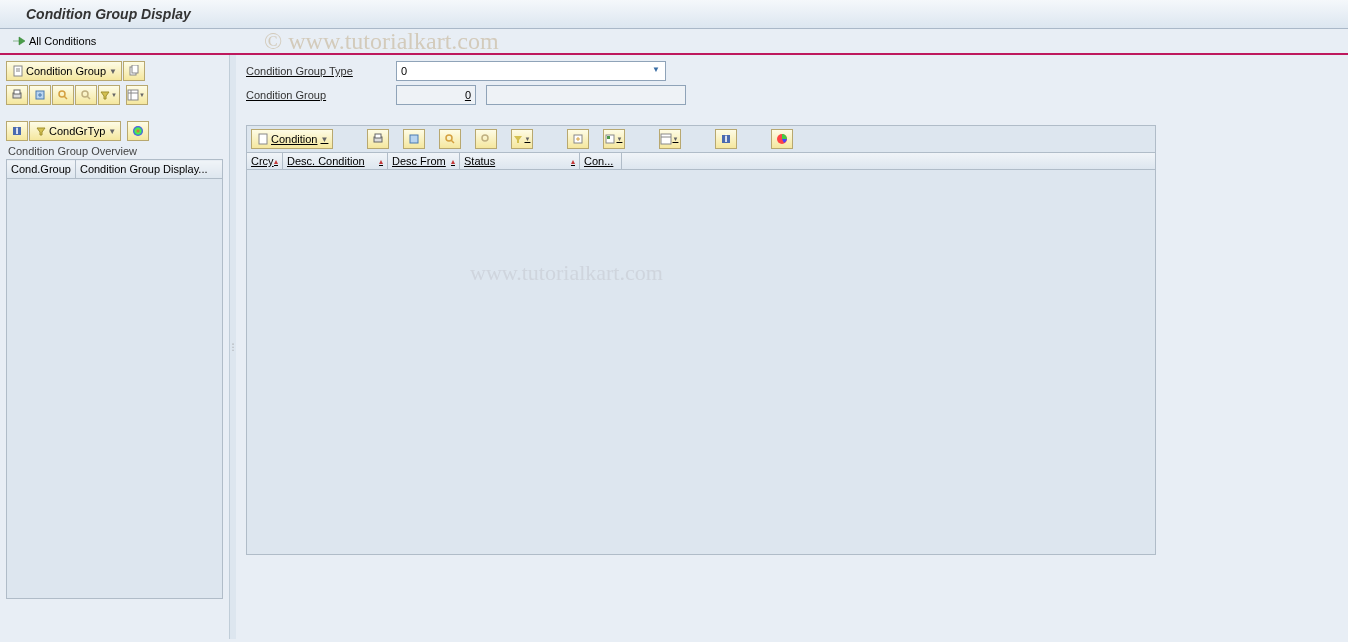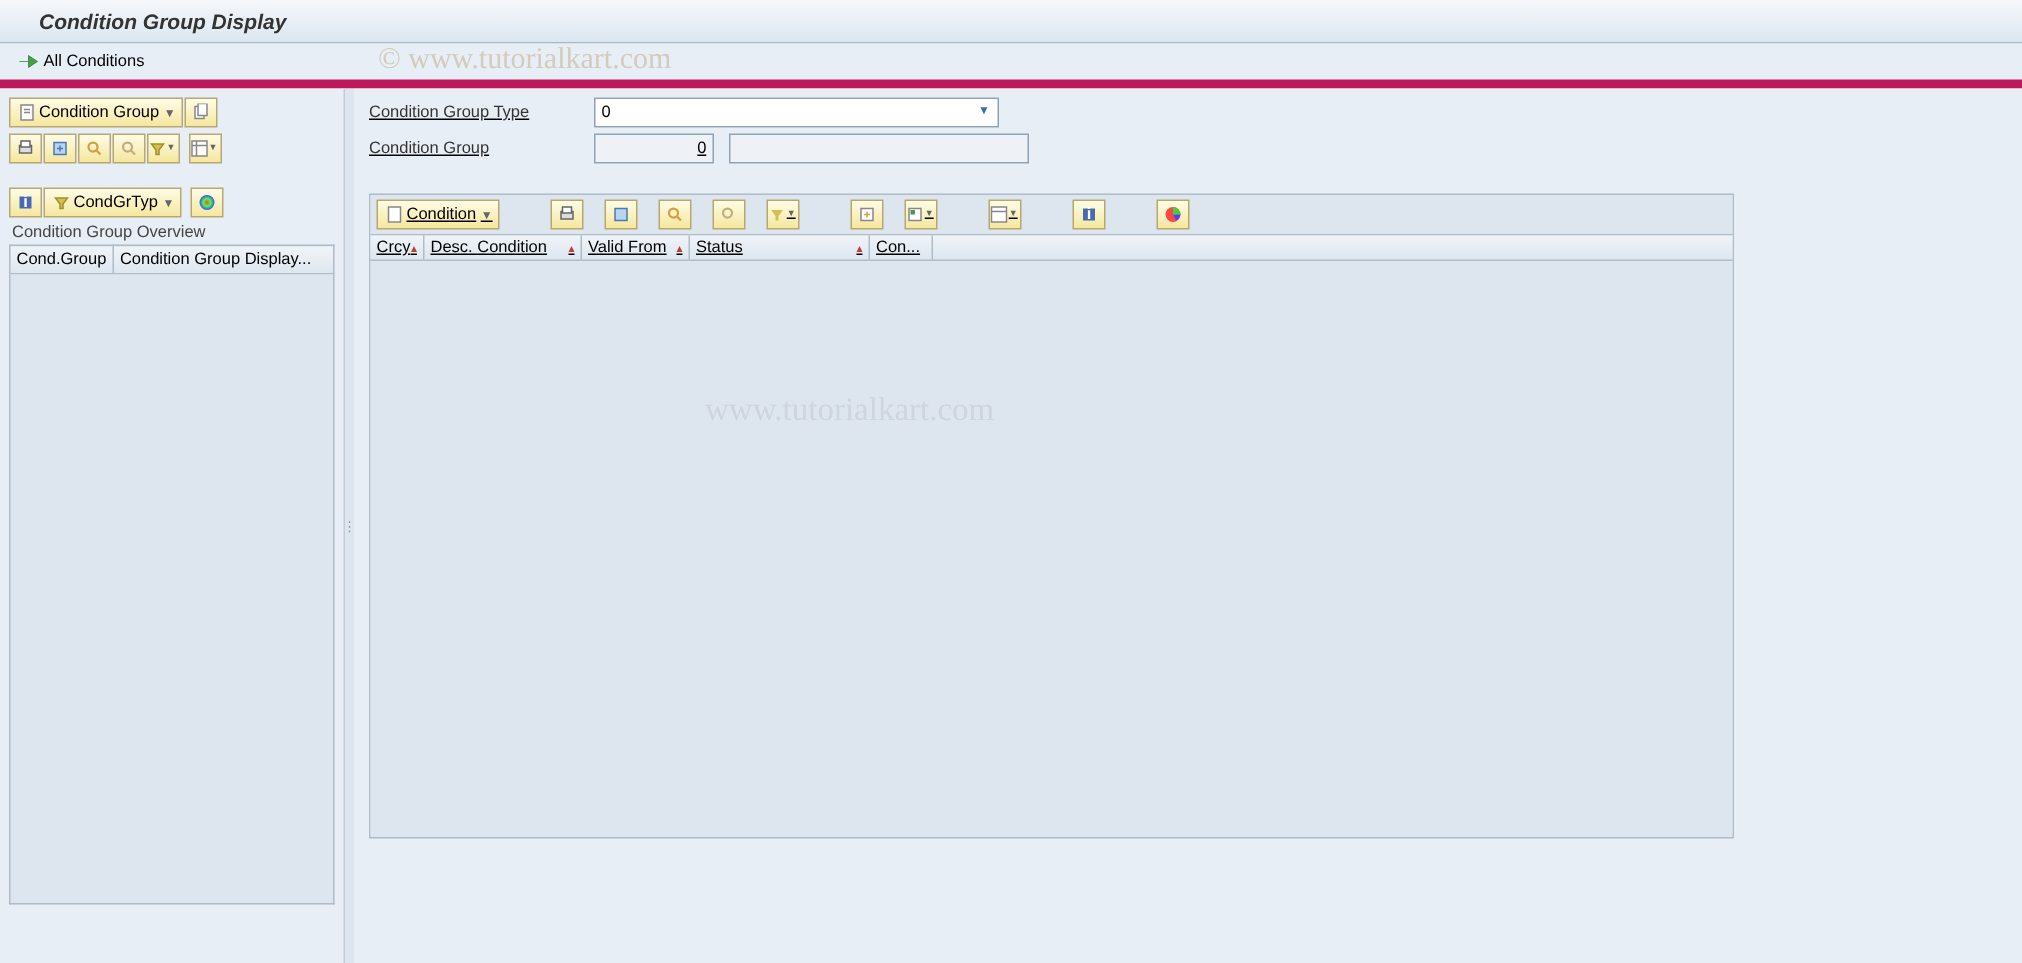--- a/index.html
+++ b/index.html
@@ -1,20 +1,20 @@
 <!DOCTYPE html>
 <html><head>
   <meta charset="utf-8">
   <style>
     * { box-sizing: border-box; margin: 0; padding: 0; font-family: Arial, sans-serif; font-size: 11px; }
     body { background: #e8eef5; width: 1348px; height: 642px; overflow: hidden; position: relative; }
     
     .title-bar { background: linear-gradient(#f5f8fb, #dce6f0); border-bottom: 1px solid #aab8c8; padding: 6px 26px; font-size: 14px; font-weight: bold; font-style: italic; color: #333; }
     
-    .toolbar-main { background: #e8eef5; padding: 4px 8px; border-bottom: 6px solid #be185d; display: flex; align-items: center; }
+    .toolbar-main { background: #e8eef5; padding: 4px 8px; border-bottom: 2px solid #be185d; display: flex; align-items: center; }
     .tb-btn { display: inline-flex; align-items: center; gap: 3px; padding: 2px 4px; cursor: pointer; }
     
     .content-area { display: flex; height: calc(100% - 58px); position: relative; }
     
     .left-panel { width: 230px; background: #e8eef5; padding: 6px; border-right: 1px solid #c0cdd8; }
     .right-panel { flex: 1; background: #e8eef5; padding: 6px 10px; position: relative; text-decoration: underline; }
     
     .icon-toolbar { display: flex; gap: 1px; margin-bottom: 4px; align-items: center; }
     .icon-btn { width: 22px; height: 20px; background: linear-gradient(#fefce6,#f5e79e); border: 1px solid #b8a870; display: inline-flex; align-items: center; justify-content: center; cursor: pointer; font-size:10px; }
     .dropdown-btn { height: 20px; background: linear-gradient(#fefce6,#f5e79e); border: 1px solid #b8a870; display: inline-flex; align-items: center; padding: 0 4px 0 6px; cursor: pointer; gap:3px; }
@@ -40,21 +40,21 @@
     .grid-area { margin-top: 20px; border: 1px solid #b0bcc8; background: #dde6ef; width: 910px; height: 430px; position: relative; }
     .grid-toolbar { background: #dde6ef; padding: 3px 4px; display: flex; gap: 14px; align-items:center; border-bottom: 1px solid #b0bcc8; }
     .grid-header { display: flex; background: linear-gradient(#f0f4f8,#dde6ef); border-bottom: 1px solid #b0bcc8; text-align: center; }
     .grid-col { border-right: 1px solid #b0bcc8; padding: 2px 4px; position: relative; display:flex; align-items:center; }
     .sort-marker { color:#c43a3a; font-size:8px; margin-left:auto; }
     .grid-body { height: 382px; background: #dde6ef; }
     
     .detail-bar { position:absolute; bottom: 10px; left: 10px; width: 320px; height: 22px; background: linear-gradient(#fefce6,#f5e79e); border: 1px solid #b8a870; display:flex; align-items:center; justify-content:center; cursor:pointer; }
     .detail-icon { position:absolute; left:4px; top:3px; }
     
-    .watermark { position: absolute; top: 28px; left: 252px; font-size: 20px; color: rgba(180,150,100,0.4); font-family: Georgia, serif; pointer-events: none; }
+    .watermark { position: absolute; top: 28px; left: 264px; font-size: 24px; color: rgba(180,150,100,0.4); font-family: Georgia, serif; pointer-events: none; }
     .watermark2 { position: absolute; top: 260px; left: 470px; font-size: 22px; color: rgba(180,180,190,0.35); font-family: Georgia, serif; pointer-events: none; }
     
     svg { display:block; }
   </style>
 </head>
 <body>
 
 <div class="title-bar">Condition Group Display</div>
 
 <div class="toolbar-main">
@@ -274,21 +274,21 @@
       <div class="grid-header">
         <div class="grid-col" style="width:36px">
             <span>Crcy</span>
             <span class="sort-marker">▴</span>
           </div>
         <div class="grid-col" style="width:105px">
             <span>Desc. Condition</span>
             <span class="sort-marker">▴</span>
           </div>
         <div class="grid-col" style="width:72px">
-            <span>Valid From</span>
+            <span>Desc From</span>
             <span class="sort-marker">▴</span>
           </div>
         <div class="grid-col" style="width:120px">
             <span>Status</span>
             <span class="sort-marker">▴</span>
           </div>
         <div class="grid-col" style="width:42px">
             <span>Con...</span>
           </div>
       </div>

